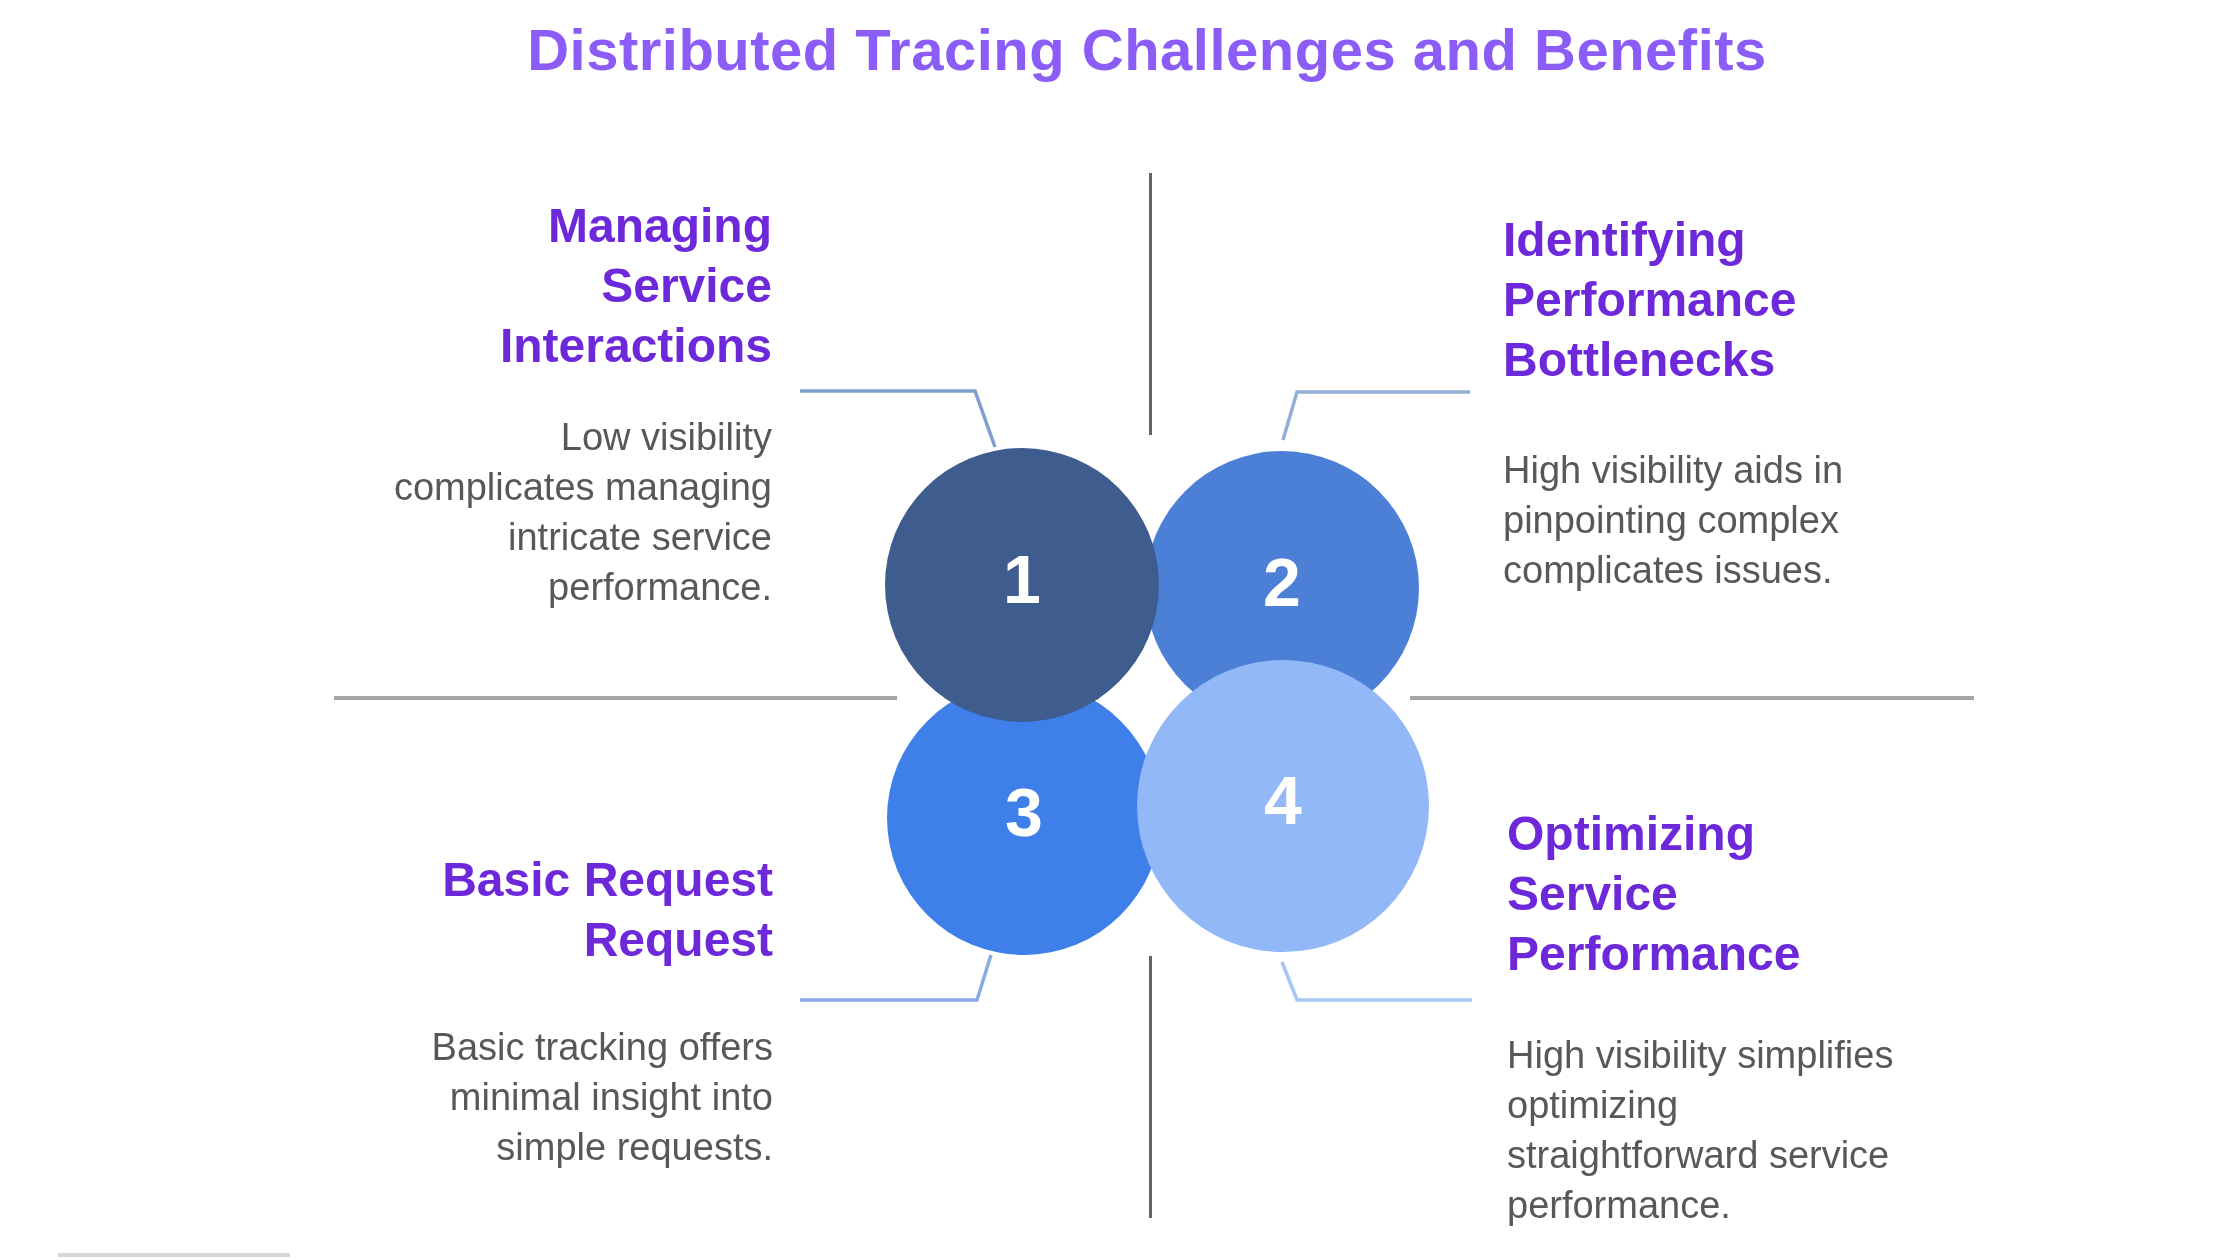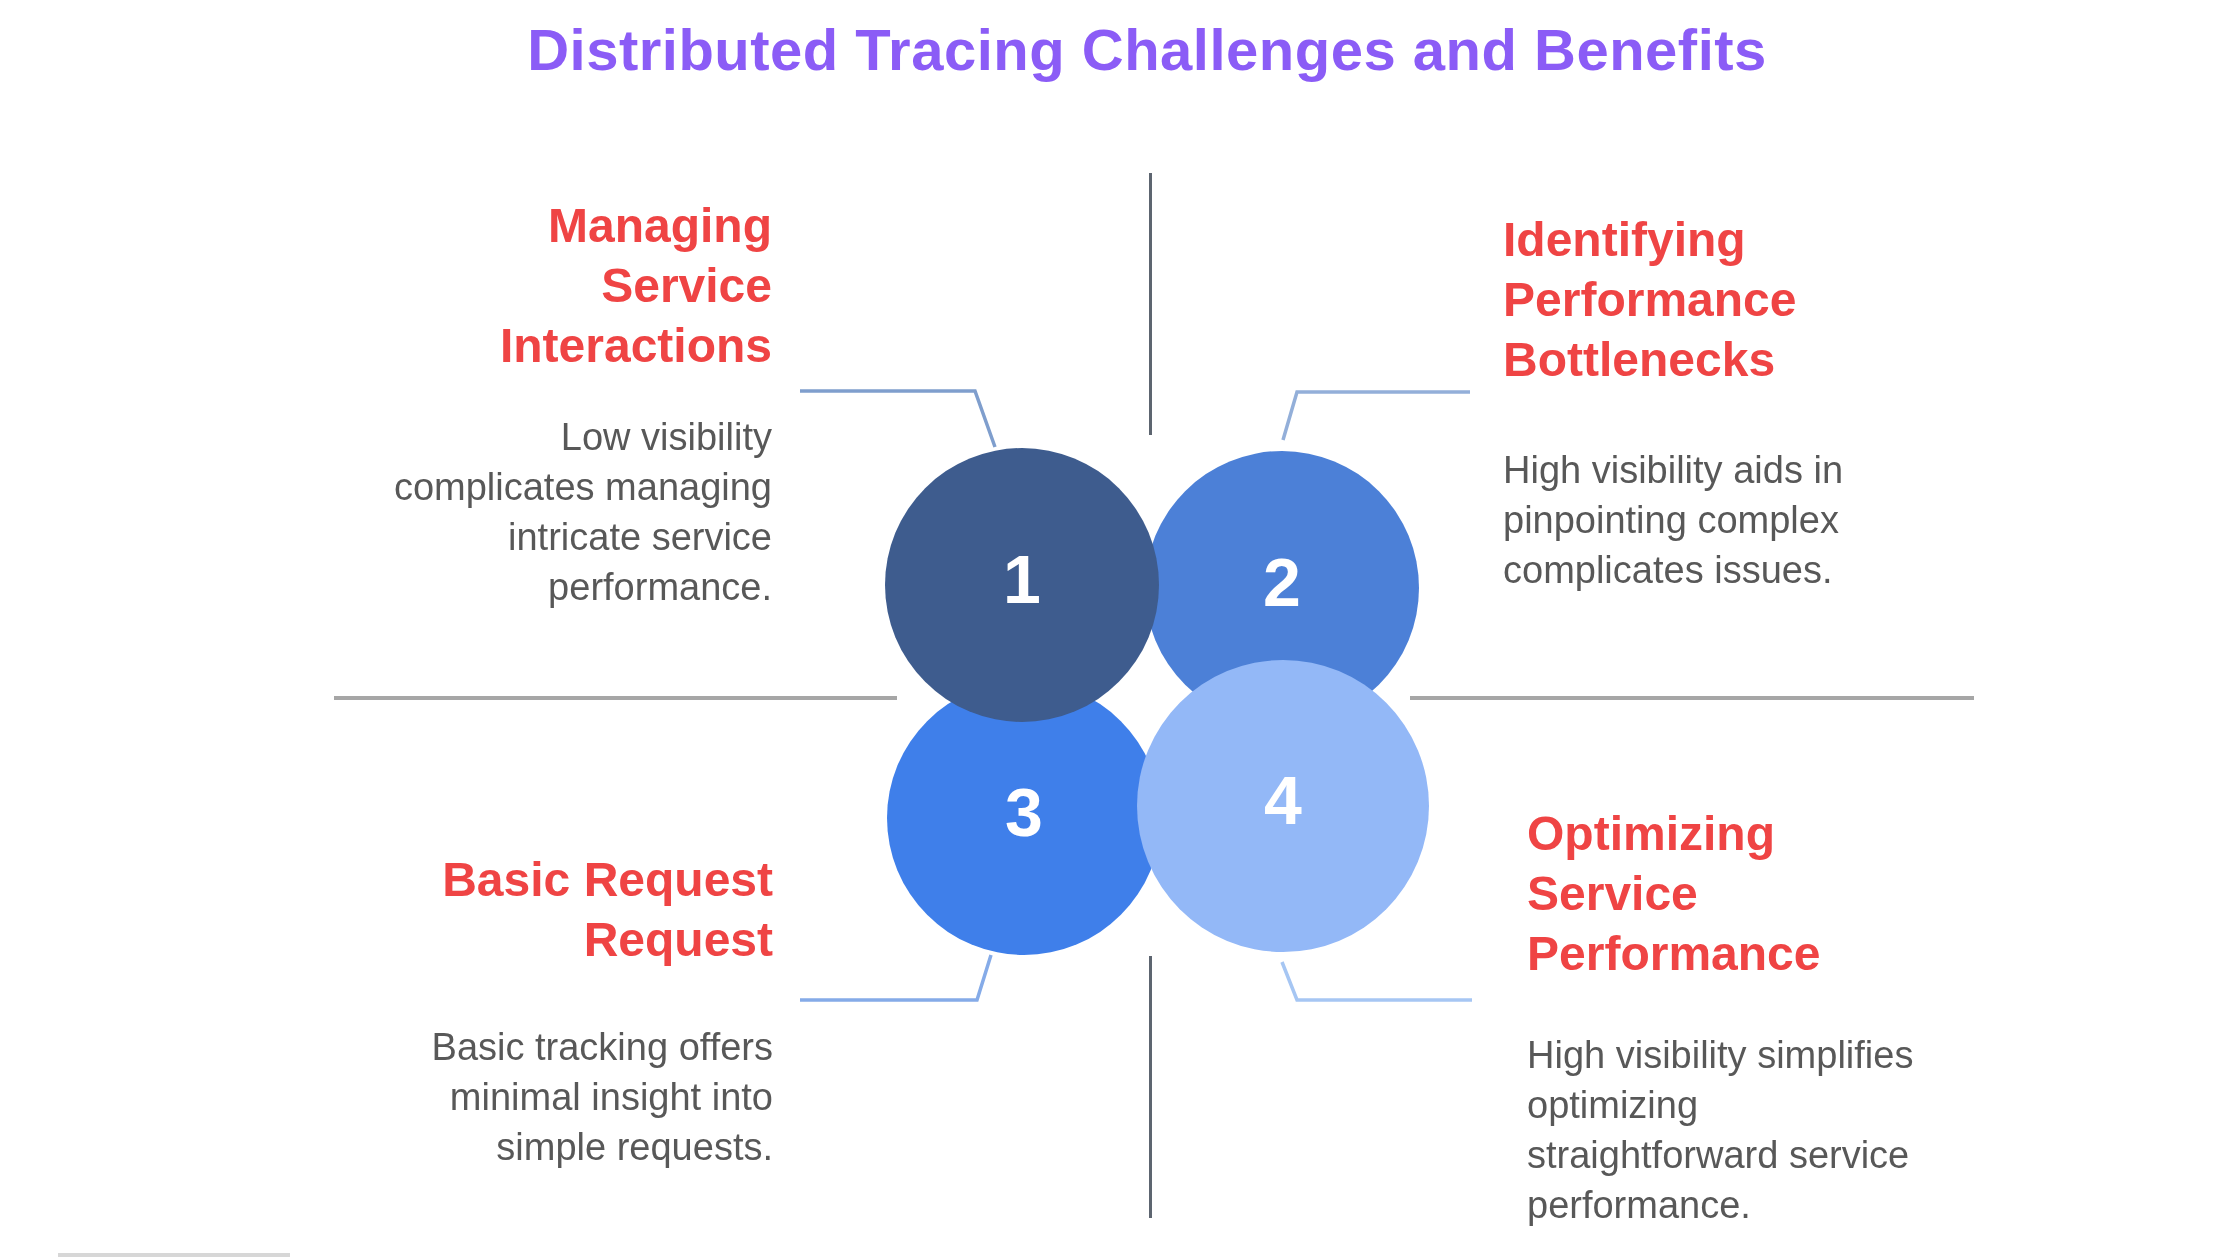--- a/index.html
+++ b/index.html
@@ -61,21 +61,21 @@
     transform: translateY(-6px);
   }
 
   
   .qblock { position: absolute; }
   .qblock h2 {
     margin: 0;
     font-size: 48px;
     font-weight: bold;
     line-height: 60px;
-    color: #ef4444;
+    color: #6d28d9;
     display: inline-block;
   }
   .qblock p {
     margin: 0;
     font-size: 38px;
     line-height: 50px;
     color: #585858;
     display: inline-block;
   }
 
@@ -84,21 +84,21 @@
   .qblock-tl p  { max-width: 400px; margin-top: 36px; }
 
   .qblock-tr { left: 1503px; top: 210px; width: 460px; text-align: left; }
   .qblock-tr h2 { max-width: 400px; }
   .qblock-tr p  { max-width: 420px; margin-top: 55px; }
 
   .qblock-bl { right: 1467px; top: 850px; width: 440px; text-align: right; }
   .qblock-bl h2 { max-width: 420px; }
   .qblock-bl p  { max-width: 400px; margin-top: 52px; }
 
-  .qblock-br { left: 1507px; top: 804px; width: 460px; text-align: left; margin-left: 20px; }
+  .qblock-br { left: 1507px; top: 804px; width: 460px; text-align: left; }
   .qblock-br h2 { max-width: 360px; }
   .qblock-br p  { max-width: 410px; margin-top: 46px; }
 
   
   .bottom-artifact {
     position: absolute;
     left: 58px; top: 1253px;
     width: 232px; height: 4px;
     background: #d7d7d7;
   }

